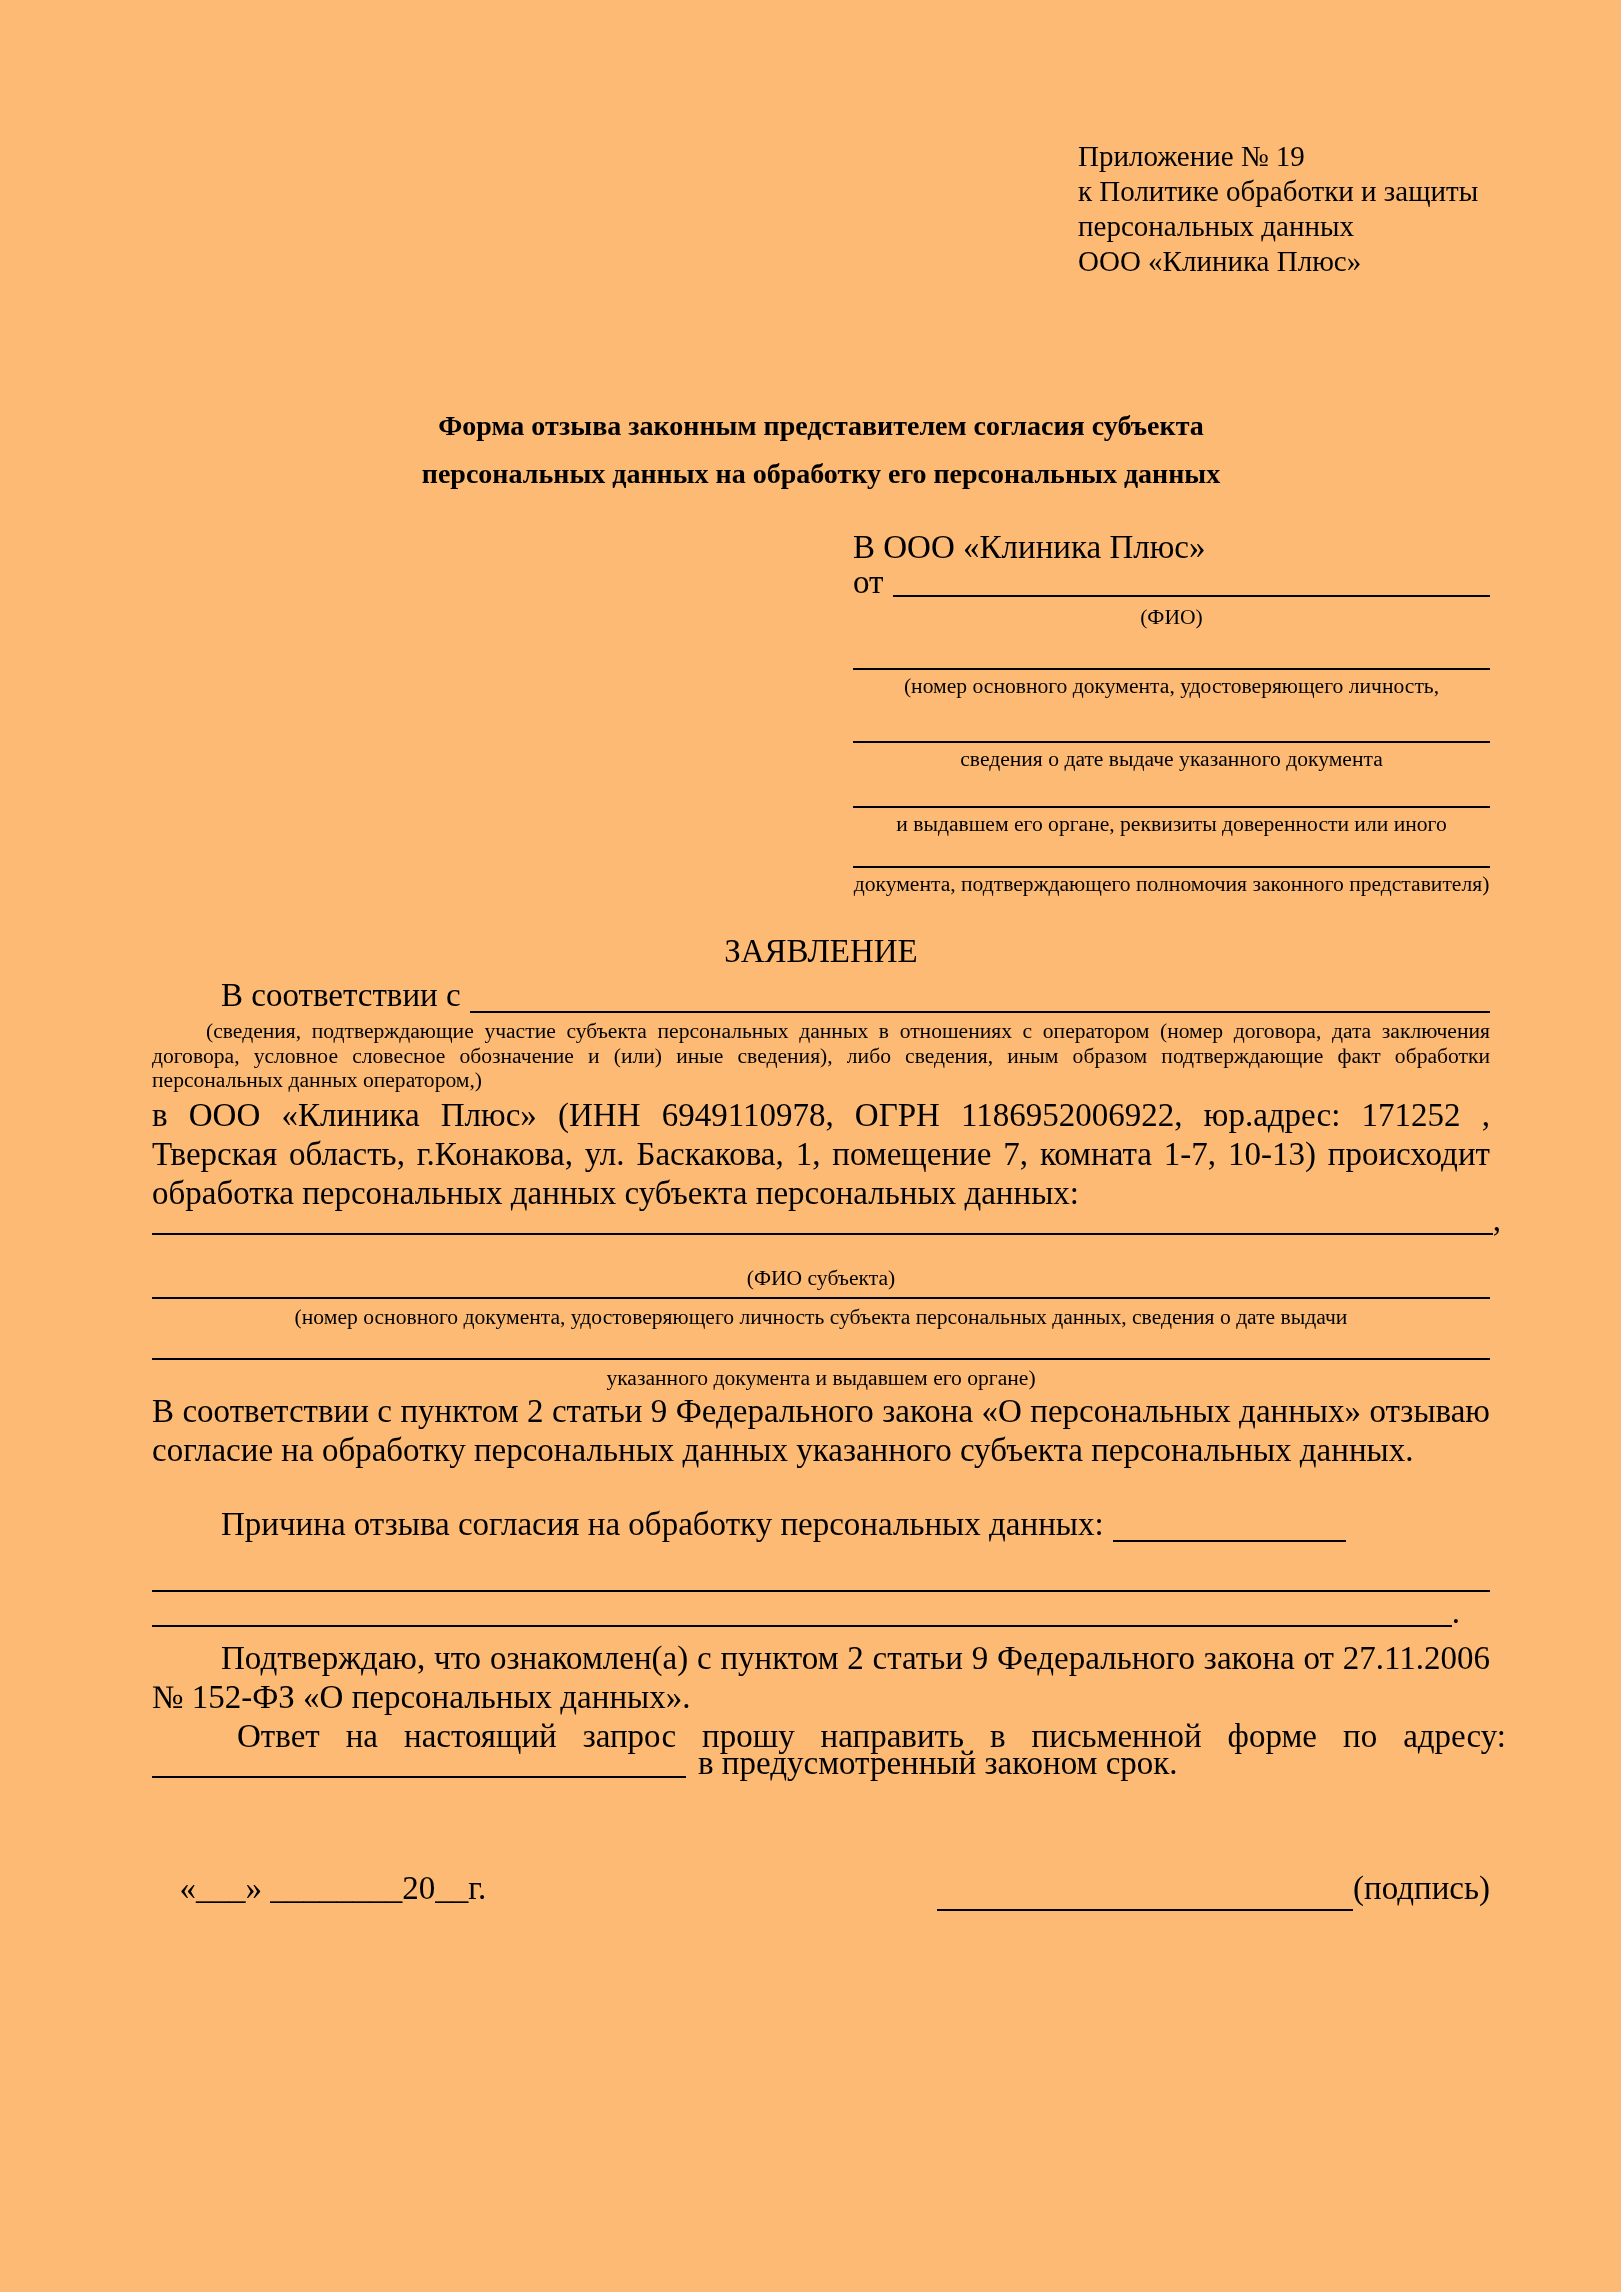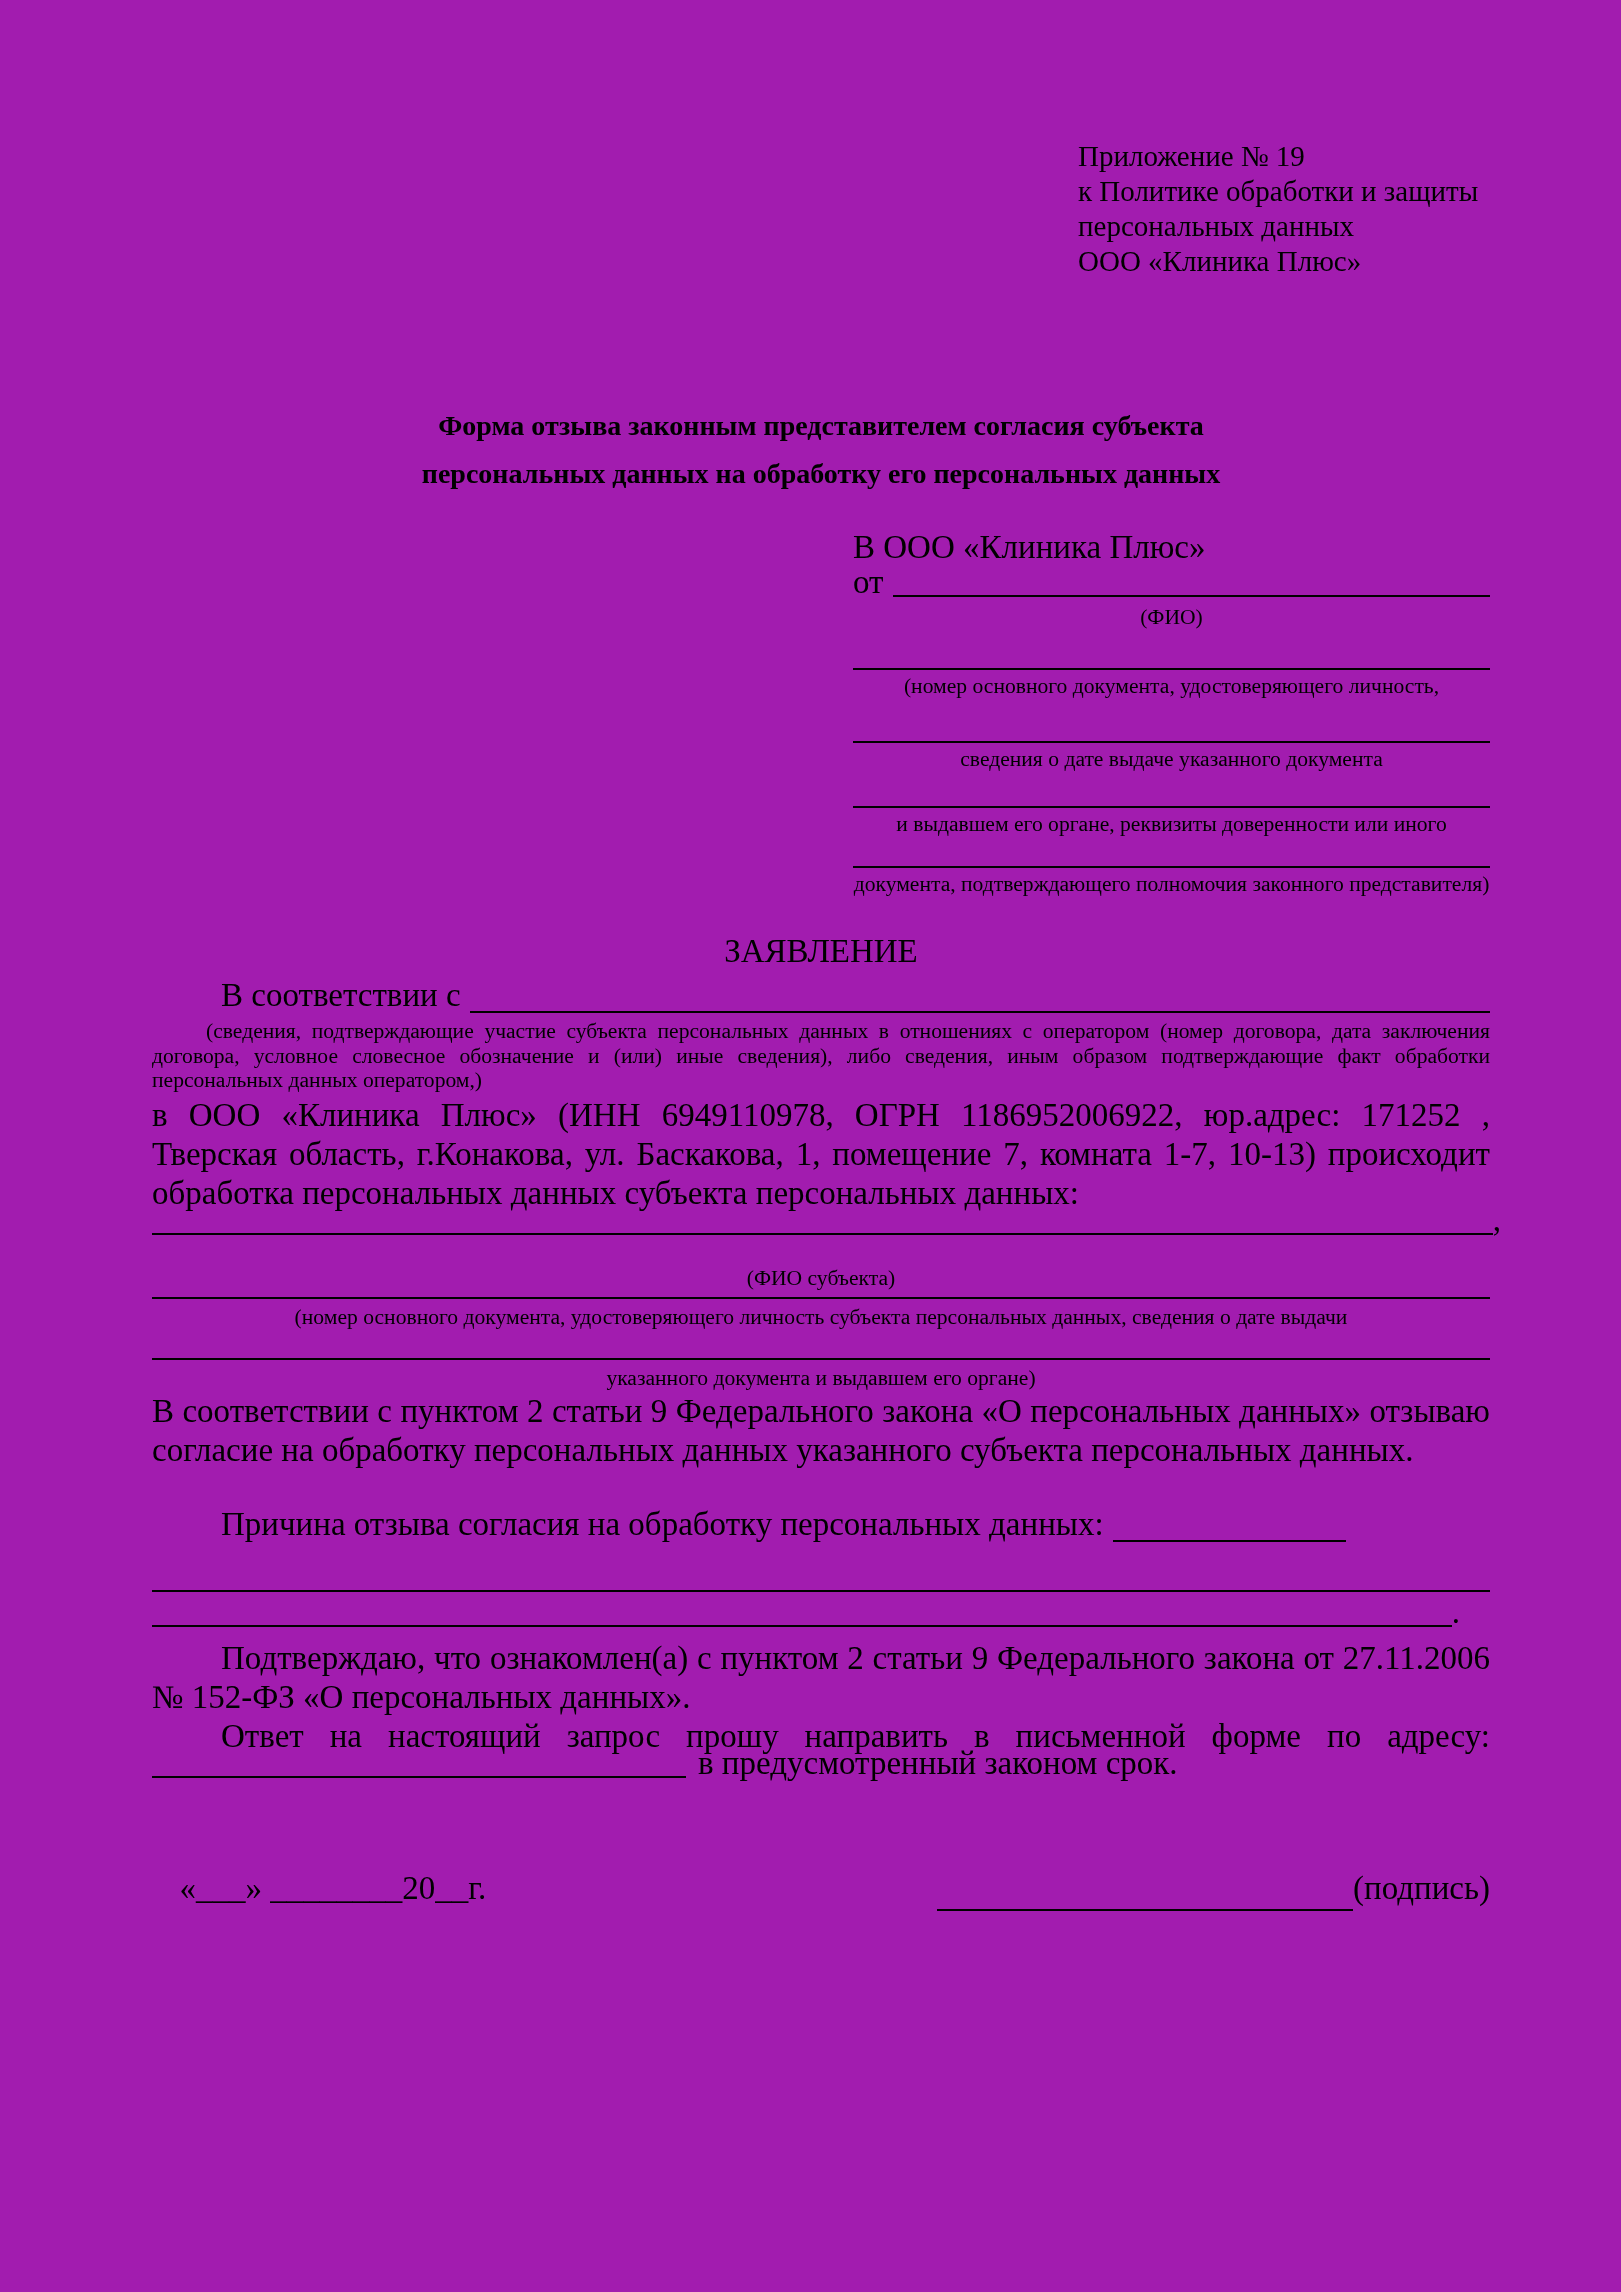--- a/index.html
+++ b/index.html
@@ -1,21 +1,21 @@
 <!DOCTYPE html>
 <html><head>
 <meta charset="utf-8">
 <style>
   html, body { margin: 0; padding: 0; background: #888; }
   .page {
     position: relative;
     width: 1621px;
     height: 2293px;
     margin: 0 auto;
-    background: #a21caf;
+    background: #fdba74;
     color: #000000;
     font-family: "Liberation Serif", "DejaVu Serif", serif;
     font-size: 33px;
     overflow: hidden;
   }
   .abs { position: absolute; }
 
   
   .appendix { top: 139px; left: 1078px; width: 441px; font-size: 29px; line-height: 35px; }
 
@@ -86,21 +86,21 @@
   .line-b { top: 1596px; left: 152px; width: 1308px; display: flex; align-items: flex-end; height: 31px; }
   .line-b .fill { flex: 1; height: 29px; }
   .line-b .period { line-height: 29px; }
 
   .confirm-par {
     top: 1639px; left: 152px; width: 1338px;
     line-height: 39px; text-align: justify; text-indent: 69px;
   }
 
   .reply-par {
-    top: 1717px; left: 152px; width: 1338px;
+    top: 1717px; left: 168px; width: 1338px;
     line-height: 39px; text-align: justify; text-align-last: justify; text-indent: 69px;
   }
 
   .reply-row { top: 1749px; left: 152px; width: 1338px; display: flex; align-items: flex-end; height: 29px; gap: 12px; }
   .reply-row .fill { width: 534px; height: 27.4px; }
   .reply-row .tail { line-height: 29px; }
 
   .footer-row {
     top: 1866px; left: 152px; width: 1338px;
     display: flex; justify-content: space-between; align-items: flex-end;

